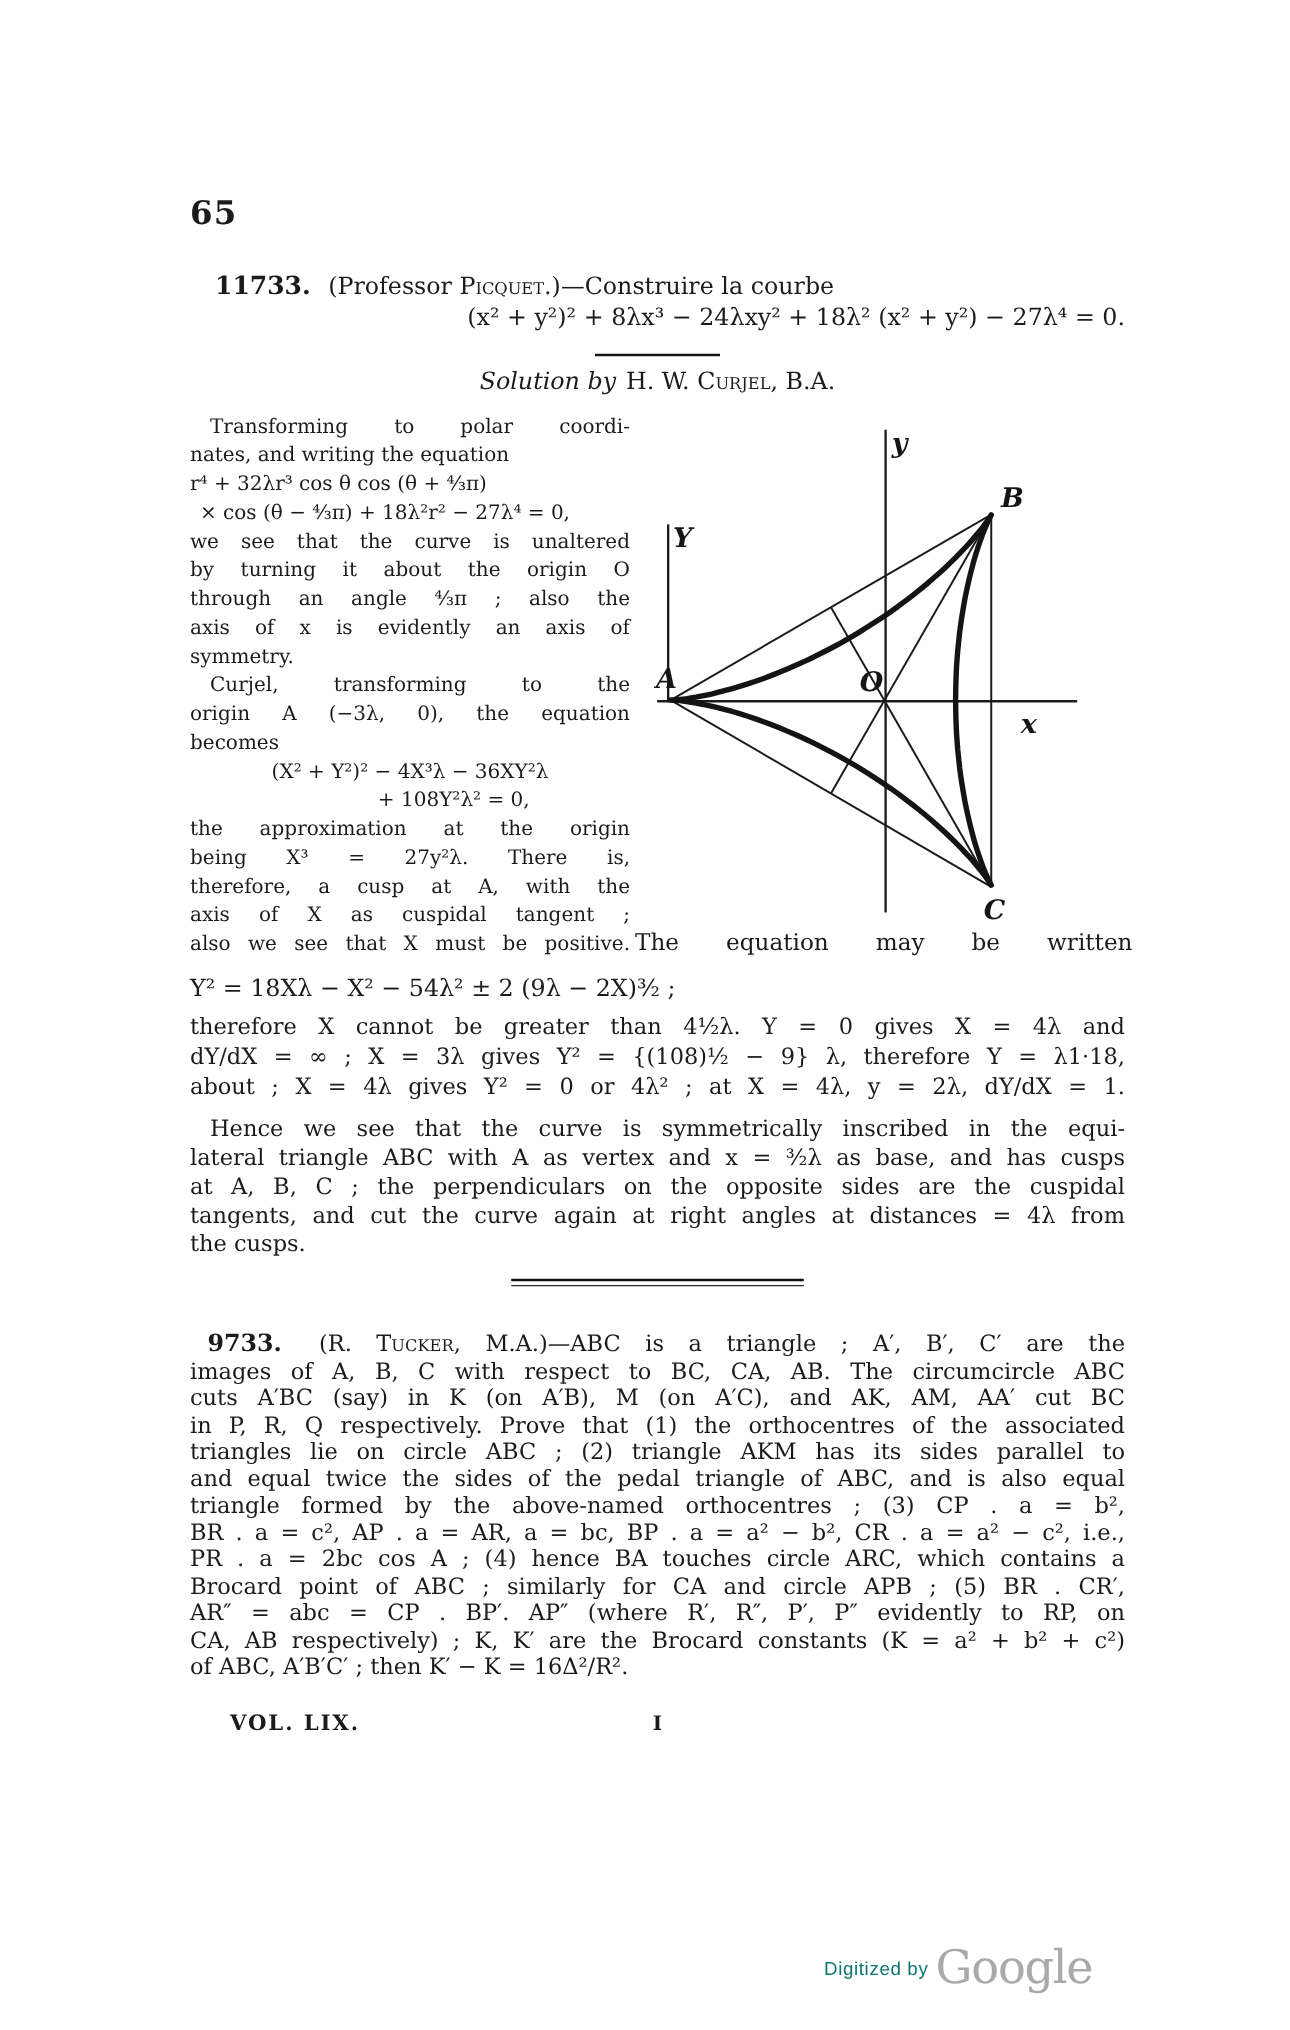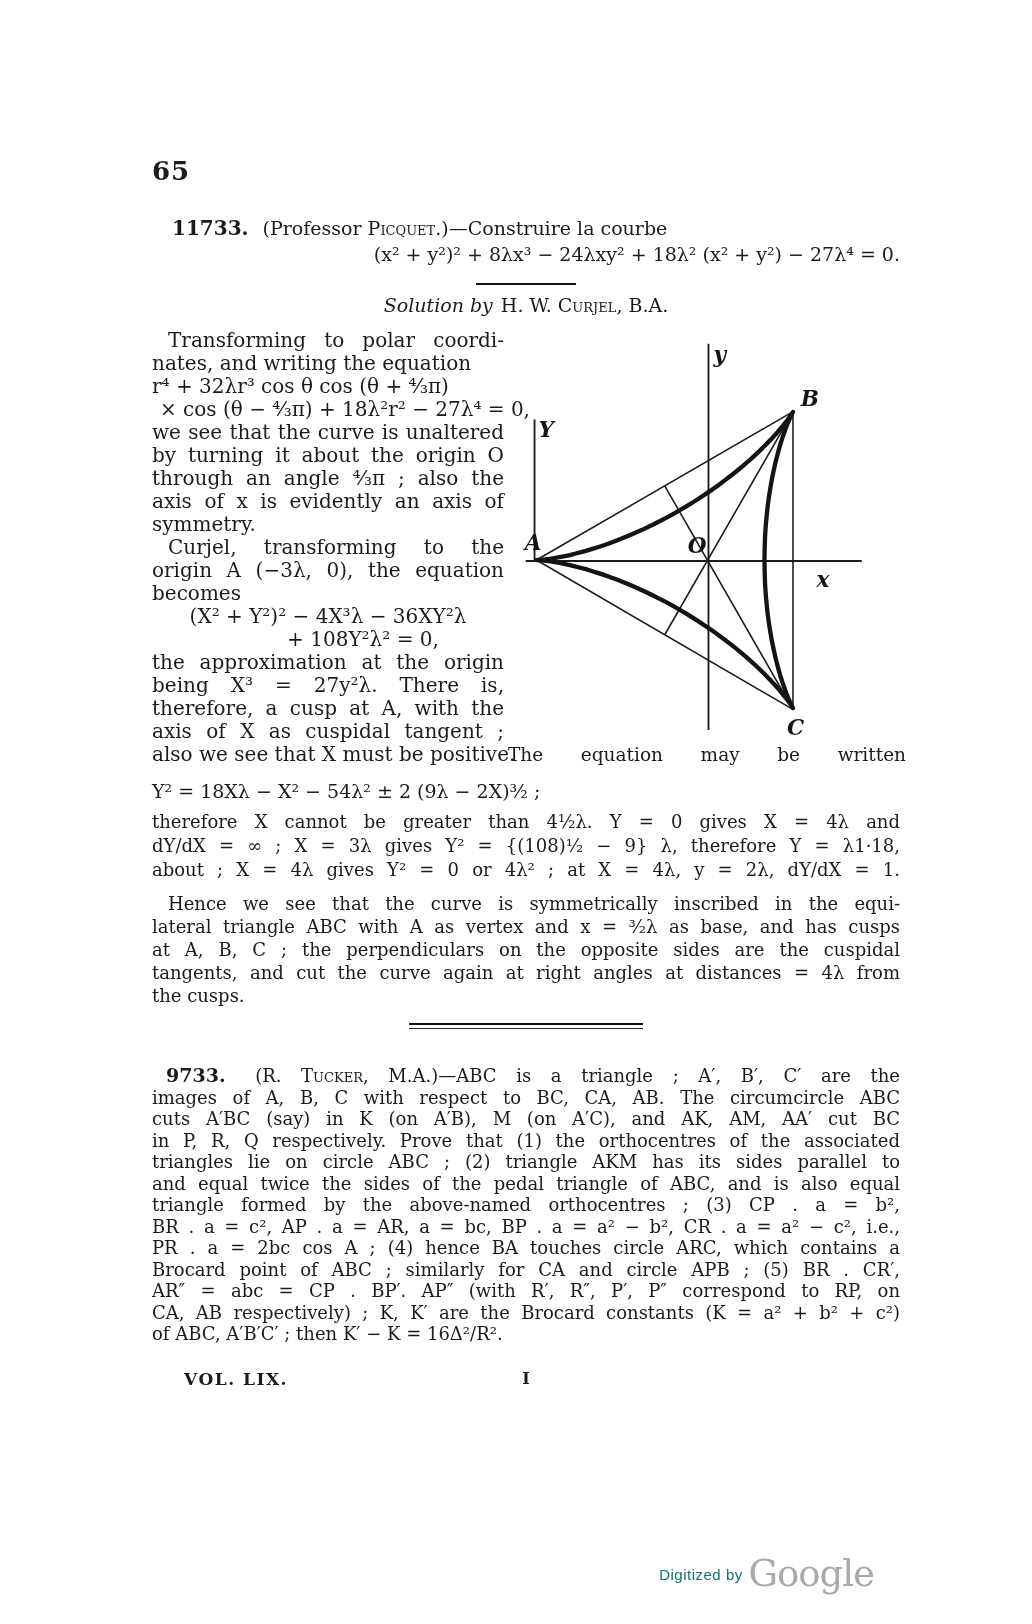--- a/index.html
+++ b/index.html
@@ -48,21 +48,21 @@
   
   .twocol{
     margin-top:13px;
     display:flex;
     align-items:flex-start;
   }
   .leftcol{
     width:352px;
     flex:0 0 352px;
     line-height:23px;
-    font-size:20px;
+    font-size:16px;
   }
   .rightcol{
     flex:1 1 auto;
     padding-left:4px;
   }
   .tline{min-height:1em;}
   .jlines .tline{
     text-align:justify;
     -moz-text-align-last:justify;
     text-align-last:justify;
@@ -268,21 +268,21 @@
     <div class="jlines last-left">
         <div class="tline">images of A, B, C with respect to BC, CA, AB. The circumcircle ABC</div>
         <div class="tline">cuts A′BC (say) in K (on A′B), M (on A′C), and AK, AM, AA′ cut BC</div>
         <div class="tline">in P, R, Q respectively. Prove that (1) the orthocentres of the associated</div>
         <div class="tline">triangles lie on circle ABC ; (2) triangle AKM has its sides parallel to</div>
         <div class="tline">and equal twice the sides of the pedal triangle of ABC, and is also equal</div>
         <div class="tline">triangle formed by the above-named orthocentres ; (3) CP . a = b²,</div>
         <div class="tline">BR . a = c², AP . a = AR, a = bc, BP . a = a² − b², CR . a = a² − c², i.e.,</div>
         <div class="tline">PR . a = 2bc cos A ; (4) hence BA touches circle ARC, which contains a</div>
         <div class="tline">Brocard point of ABC ; similarly for CA and circle APB ; (5) BR . CR′,</div>
-        <div class="tline">AR″ = abc = CP . BP′. AP″ (with R′, R″, P′, P″ correspond to RP, on</div>
+        <div class="tline">AR″ = abc = CP . BP′. AP″ (where R′, R″, P′, P″ evidently to RP, on</div>
         <div class="tline">CA, AB respectively) ; K, K′ are the Brocard constants (K = a² + b² + c²)</div>
         <div class="tline">of ABC, A′B′C′ ; then K′ − K = 16Δ²/R².</div>
       </div>
   </div>
 
   <div class="footer">
     <span class="vol">VOL. LIX.</span>
     <span class="sig">I</span>
   </div>
 

